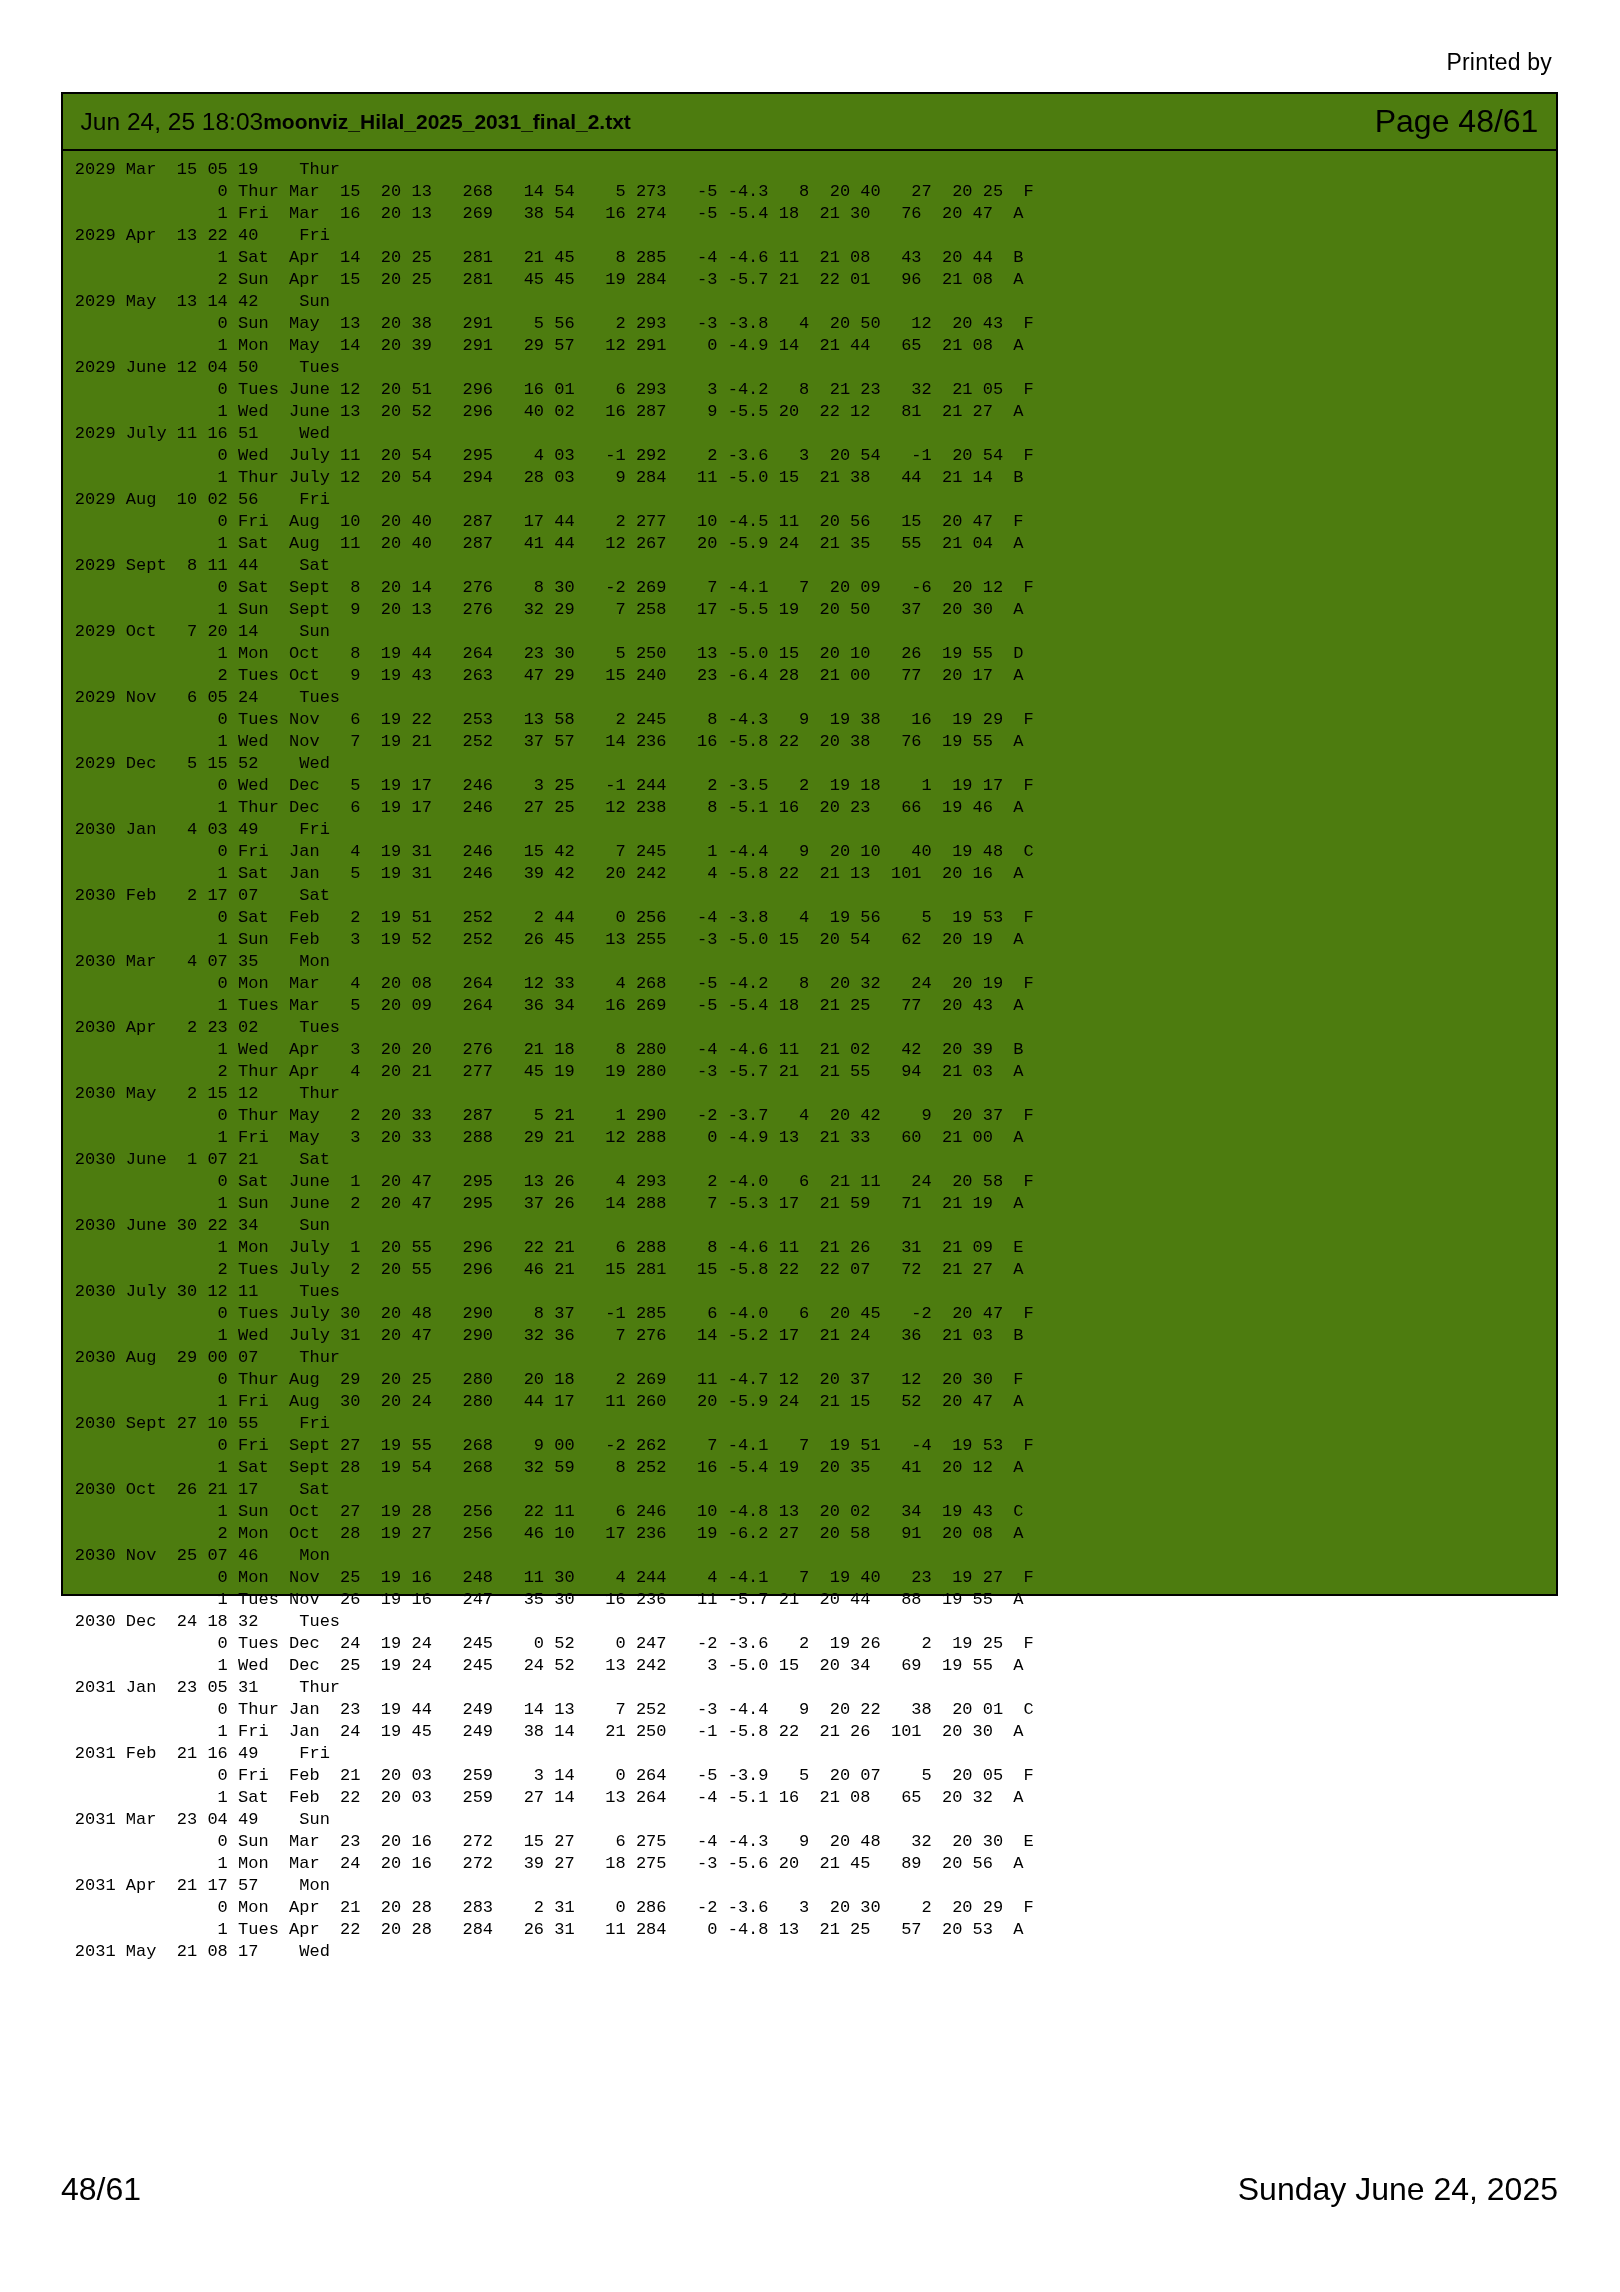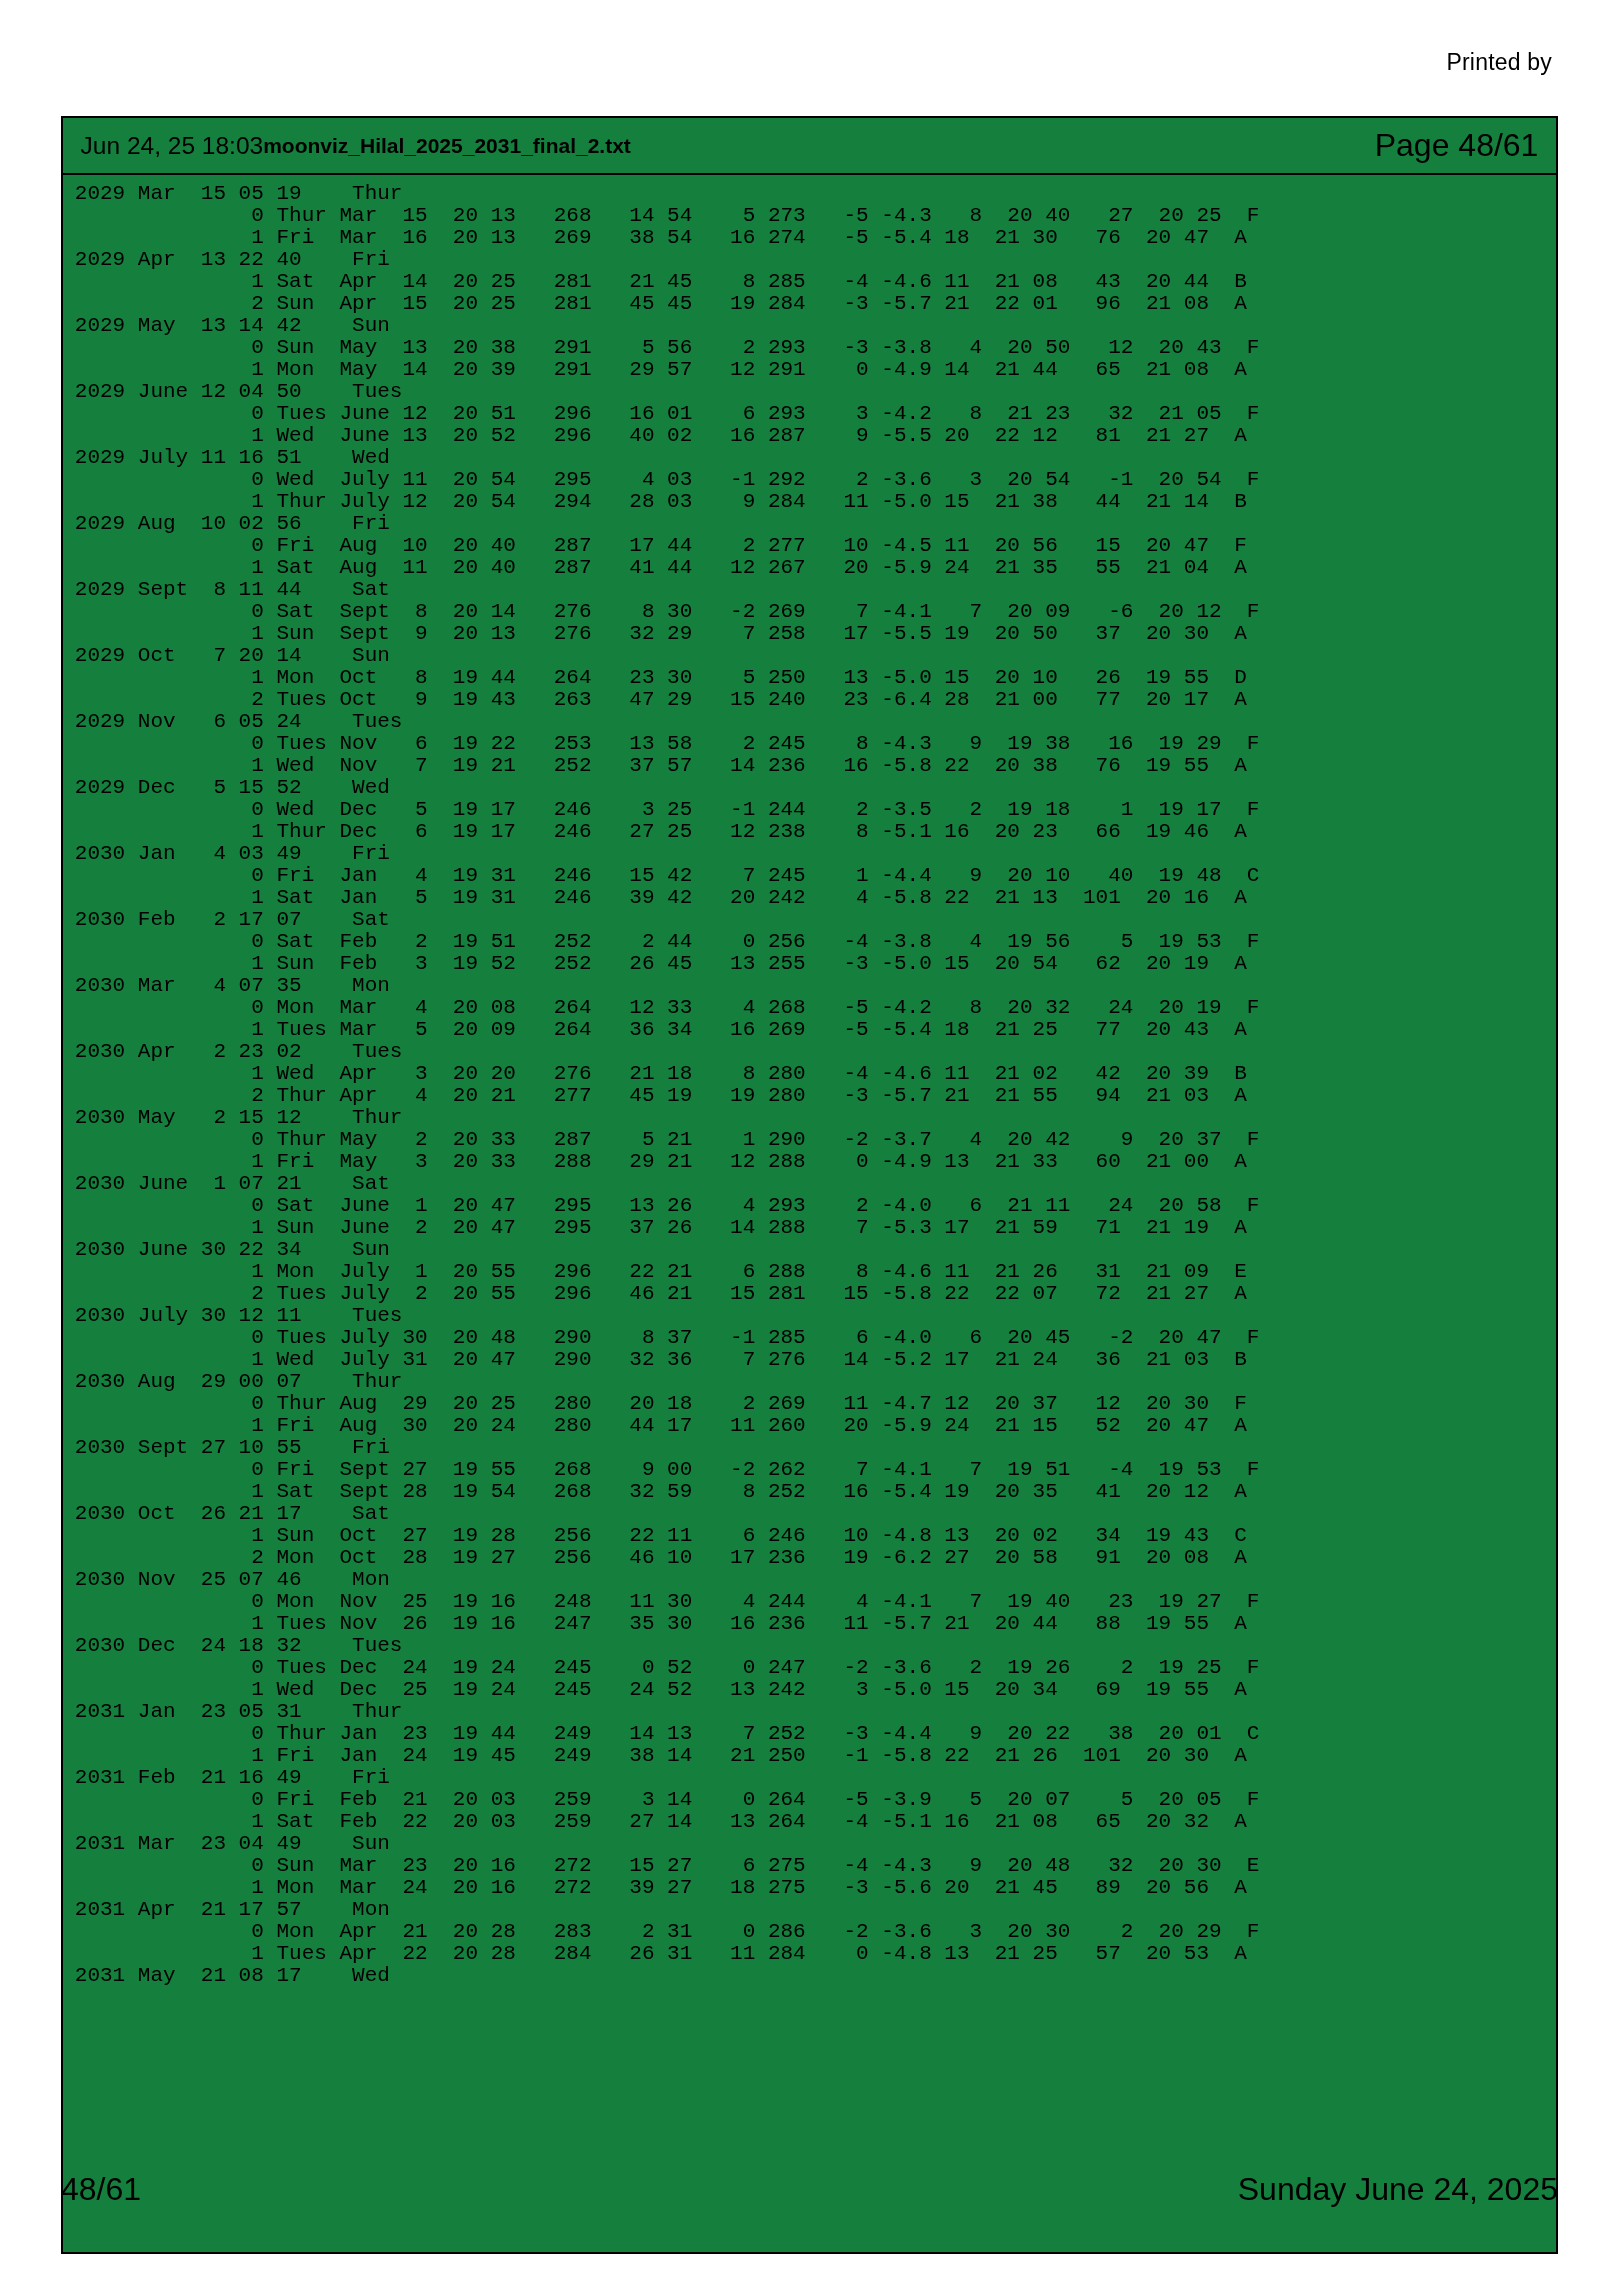--- a/index.html
+++ b/index.html
@@ -24,26 +24,26 @@
     position: absolute;
     top: 49px;
     right: 68px;
     font-size: 23px;
     font-family: Liberation Sans, sans-serif;
     letter-spacing: 0.2px;
   }
   .frame {
     position: absolute;
     left: 61px;
-    top: 116px;
+    top: 92px;
     width: 1497px;
-    height: 2138px;
+    height: 1504px;
     border: 2px solid #000000;
     box-sizing: border-box;
-    background: #15803d;
+    background: #4d7c0f;
   }
   .header-bar {
     position: relative;
     height: 57px;
     border-bottom: 2px solid #000000;
     display: flex;
     align-items: center;
     padding: 0 17.6px;
     box-sizing: border-box;
   }
@@ -57,21 +57,21 @@
     font-size: 21px;
     font-weight: bold;
     white-space: nowrap;
   }
   .hdr-right {
     font-size: 32px;
     white-space: nowrap;
   }
   .listing {
     font-family: "Liberation Mono", monospace;
-    font-size: 21px;
+    font-size: 17px;
     line-height: 22px;
     white-space: pre;
     padding: 7.8px 0 0 11.8px;
     letter-spacing: 0px;
   }
   .footer {
     position: absolute;
     left: 61px;
     top: 2171px;
     width: 1497px;

